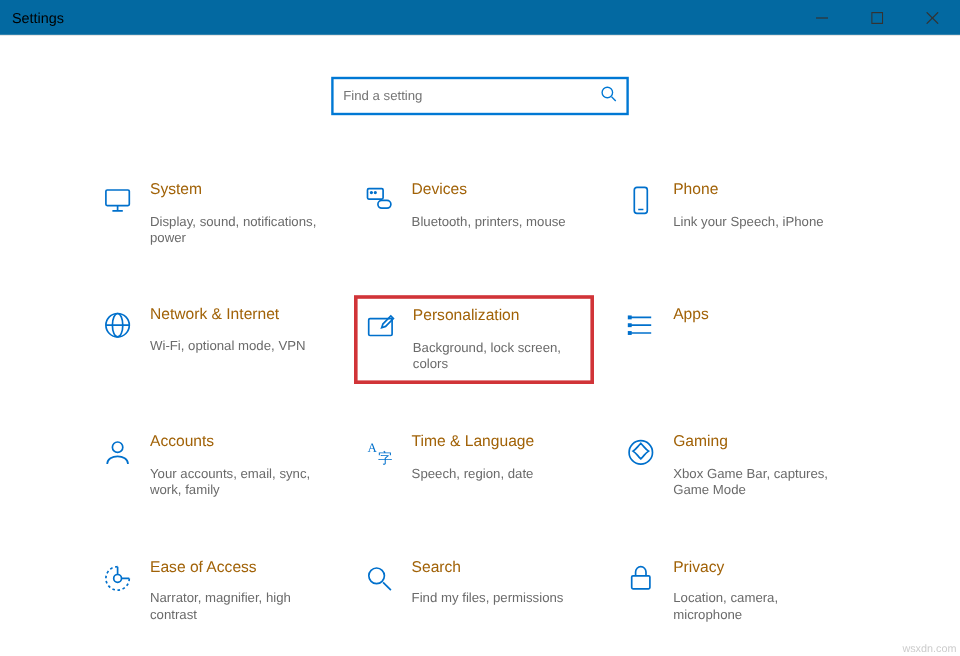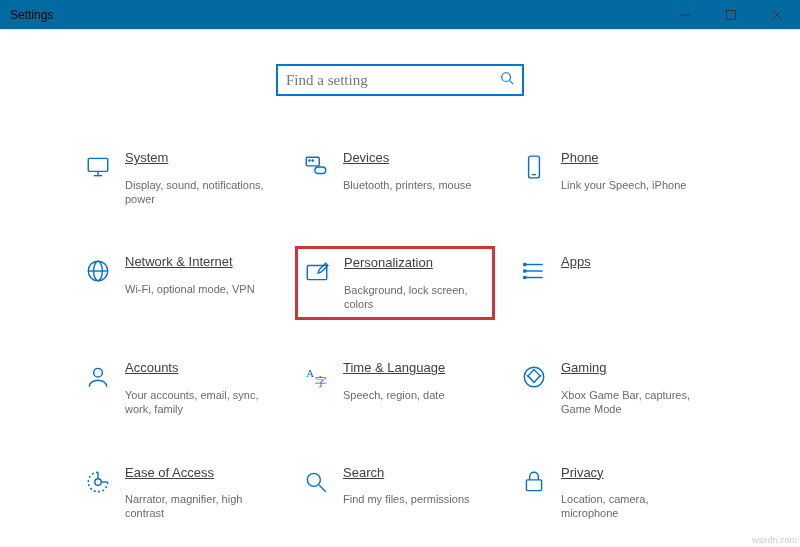--- a/index.html
+++ b/index.html
@@ -40,23 +40,23 @@
       border: 2px solid #0078d4;
       display: flex;
       align-items: center;
       padding: 0 8px;
       margin-bottom: 46px;
     }
     .search-input {
       flex: 1;
       border: none;
       outline: none;
-      font-size: 15px;
+      font-size: 11px;
       color: #767676;
-      font-family: Liberation Serif, serif;
+      font-family: Liberation Sans, sans-serif;
     }
     .search-icon { color: #0078d4; }
     .grid {
       display: grid;
       grid-template-columns: repeat(3, 200px);
       column-gap: 18px;
       row-gap: 32px;
       margin-left: -10px;
     }
     .tile {
@@ -74,21 +74,21 @@
       flex-shrink: 0;
       margin-right: 12px;
       margin-top: 2px;
       display: flex;
       align-items: center;
       justify-content: center;
       color: #0070cc;
     }
     .tile-icon svg { width: 26px; height: 26px; stroke: #0070cc; fill: none; stroke-width: 1.3; }
     .tile-texts { flex: 1; }
-    .tile-title { font-size: 13px; color: #404040; line-height: 1.2; text-decoration: underline; }
+    .tile-title { font-size: 13px; color: #a16207; line-height: 1.2; }
     .tile-desc { font-size: 11px; color: #6a6a6a; line-height: 1.3; margin-top: 12px; max-width: 158px; }
     .watermark { position: absolute; bottom: 2px; right: 3px; font-size: 9px; color: #ccc; }
   </style>
 </head>
 <body>
 
 <div class="titlebar">
   <span class="title">Settings</span>
   <div class="window-controls">
     <div class="wc-btn">

